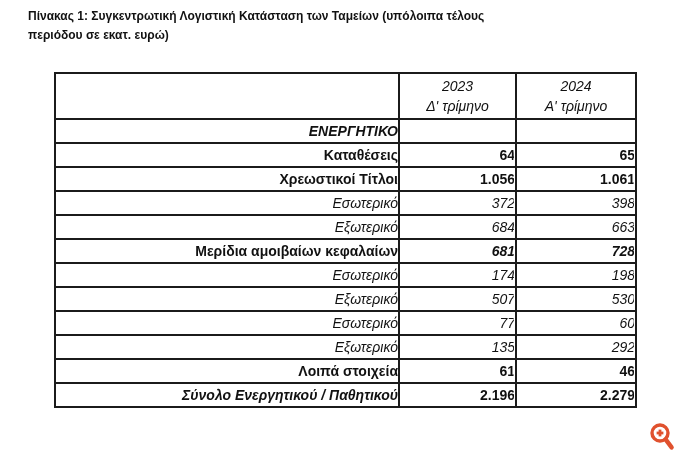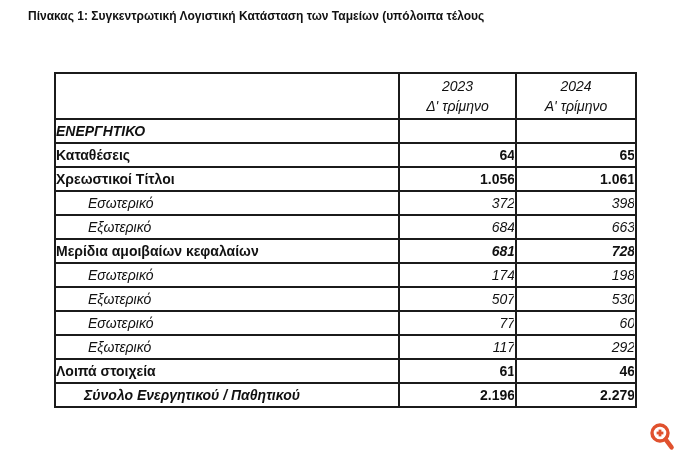--- a/index.html
+++ b/index.html
@@ -34,20 +34,21 @@
     table-layout: fixed;
     font-size: 14px;
     color: #111111;
   }
   table.fin th, table.fin td {
     border: 2px solid #1b1b1b;
     padding: 0;
     vertical-align: middle;
     overflow: hidden;
     white-space: nowrap;
+    text-align: right;
   }
   table.fin th {
     height: 44px;
     font-weight: normal;
     font-style: italic;
     text-align: center;
     line-height: 20px;
     font-size: 14px;
   }
   table.fin td { height: 22px; }
@@ -68,20 +69,21 @@
     width: 26px;
     height: 32px;
     cursor: pointer;
   }
 </style>
 </head>
 <body>
 
 <div class="title">
   <div>Πίνακας 1: Συγκεντρωτική Λογιστική Κατάσταση των Ταμείων (υπόλοιπα τέλους</div>
+  <div>περιόδου σε εκατ. ευρώ)</div>
 </div>
 
 <table class="fin">
   <colgroup>
     <col style="width:344px">
     <col style="width:117px">
     <col style="width:120px">
   </colgroup>
   <thead>
     <tr>
@@ -137,21 +139,21 @@
       <td class="val">507</td>
       <td class="val">530</td>
     </tr>
     <tr class="sub">
       <td class="label">Εσωτερικό</td>
       <td class="val">77</td>
       <td class="val">60</td>
     </tr>
     <tr class="sub">
       <td class="label">Εξωτερικό</td>
-      <td class="val">117</td>
+      <td class="val">135</td>
       <td class="val">292</td>
     </tr>
     <tr class="main">
       <td class="label">Λοιπά στοιχεία</td>
       <td class="val">61</td>
       <td class="val">46</td>
     </tr>
     <tr class="total">
       <td class="label">Σύνολο Ενεργητικού / Παθητικού</td>
       <td class="val">2.196</td>

